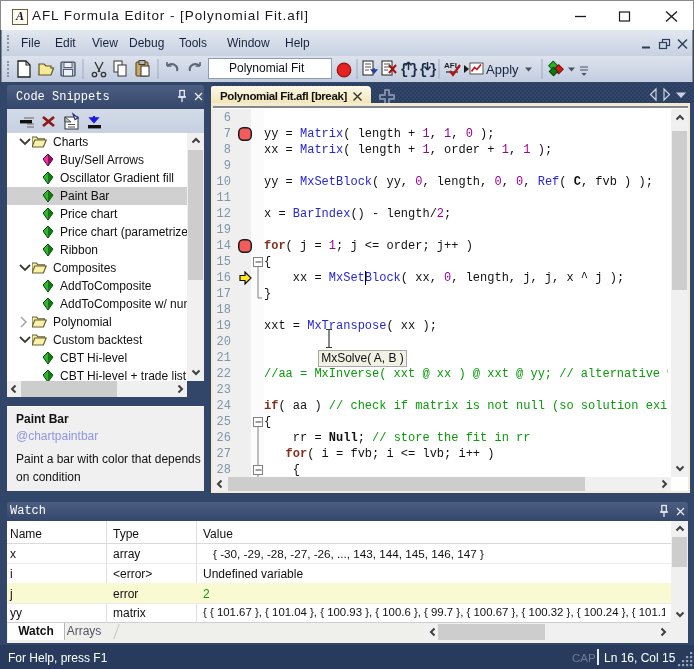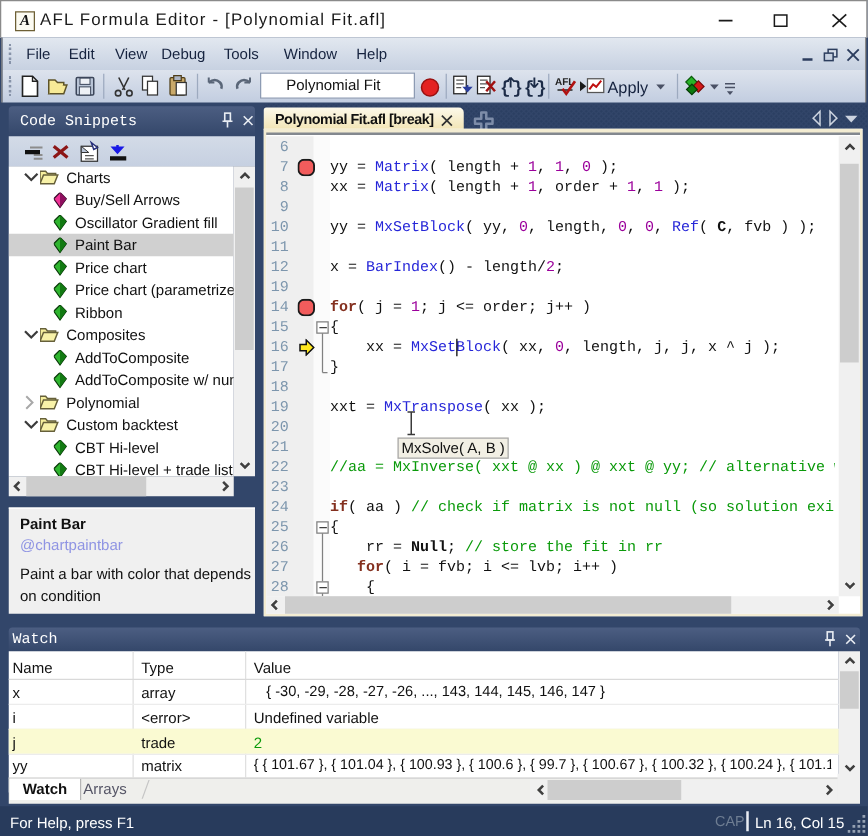--- a/index.html
+++ b/index.html
@@ -456,21 +456,21 @@
   <div class="abs" style="left:3px;top:6px;">Name</div>
     <div class="abs" style="left:106px;top:6px;">Type</div>
     <div class="abs" style="left:196px;top:6px;">Value</div>
   <div class="abs" style="left:3px;top:26px;">x</div>
     <div class="abs" style="left:106px;top:26px;">array</div>
     <div class="abs" style="left:196px;top:26px;font-size:11.7px;margin-left:10px;">{ -30, -29, -28, -27, -26, ..., 143, 144, 145, 146, 147 }</div>
   <div class="abs" style="left:3px;top:46px;">i</div>
     <div class="abs" style="left:106px;top:46px;">&lt;error&gt;</div>
     <div class="abs" style="left:196px;top:46px;">Undefined variable</div>
   <div class="abs" style="left:3px;top:66px;">j</div>
-    <div class="abs" style="left:106px;top:66px;">trade</div>
+    <div class="abs" style="left:106px;top:66px;">error</div>
     <div class="abs" style="left:196px;top:66px;color:#0a9a0a;">2</div>
   <div class="abs" style="left:3px;top:85px;">yy</div>
     <div class="abs" style="left:106px;top:85px;">matrix</div>
     <div class="abs" style="left:196px;top:85px;white-space:nowrap;overflow:hidden;width:462px;font-size:11.4px;">{ { 101.67 }, { 101.04 }, { 100.93 }, { 100.6 }, { 99.7 }, { 100.67 }, { 100.32 }, { 100.24 }, { 101.14 }, { 101.44 }</div>
 </div>
 <div id="w-vscroll" class="abs">
   <svg class="abs" style="left:3.5px;top:3px" width="10" height="10">
       <path d="M1.5 6.5 L5 3 L8.5 6.5" fill="none" stroke="#3f3f3f" stroke-width="2"></path>
     </svg>
   <svg class="abs" style="left:3.5px;top:88px" width="10" height="10">

